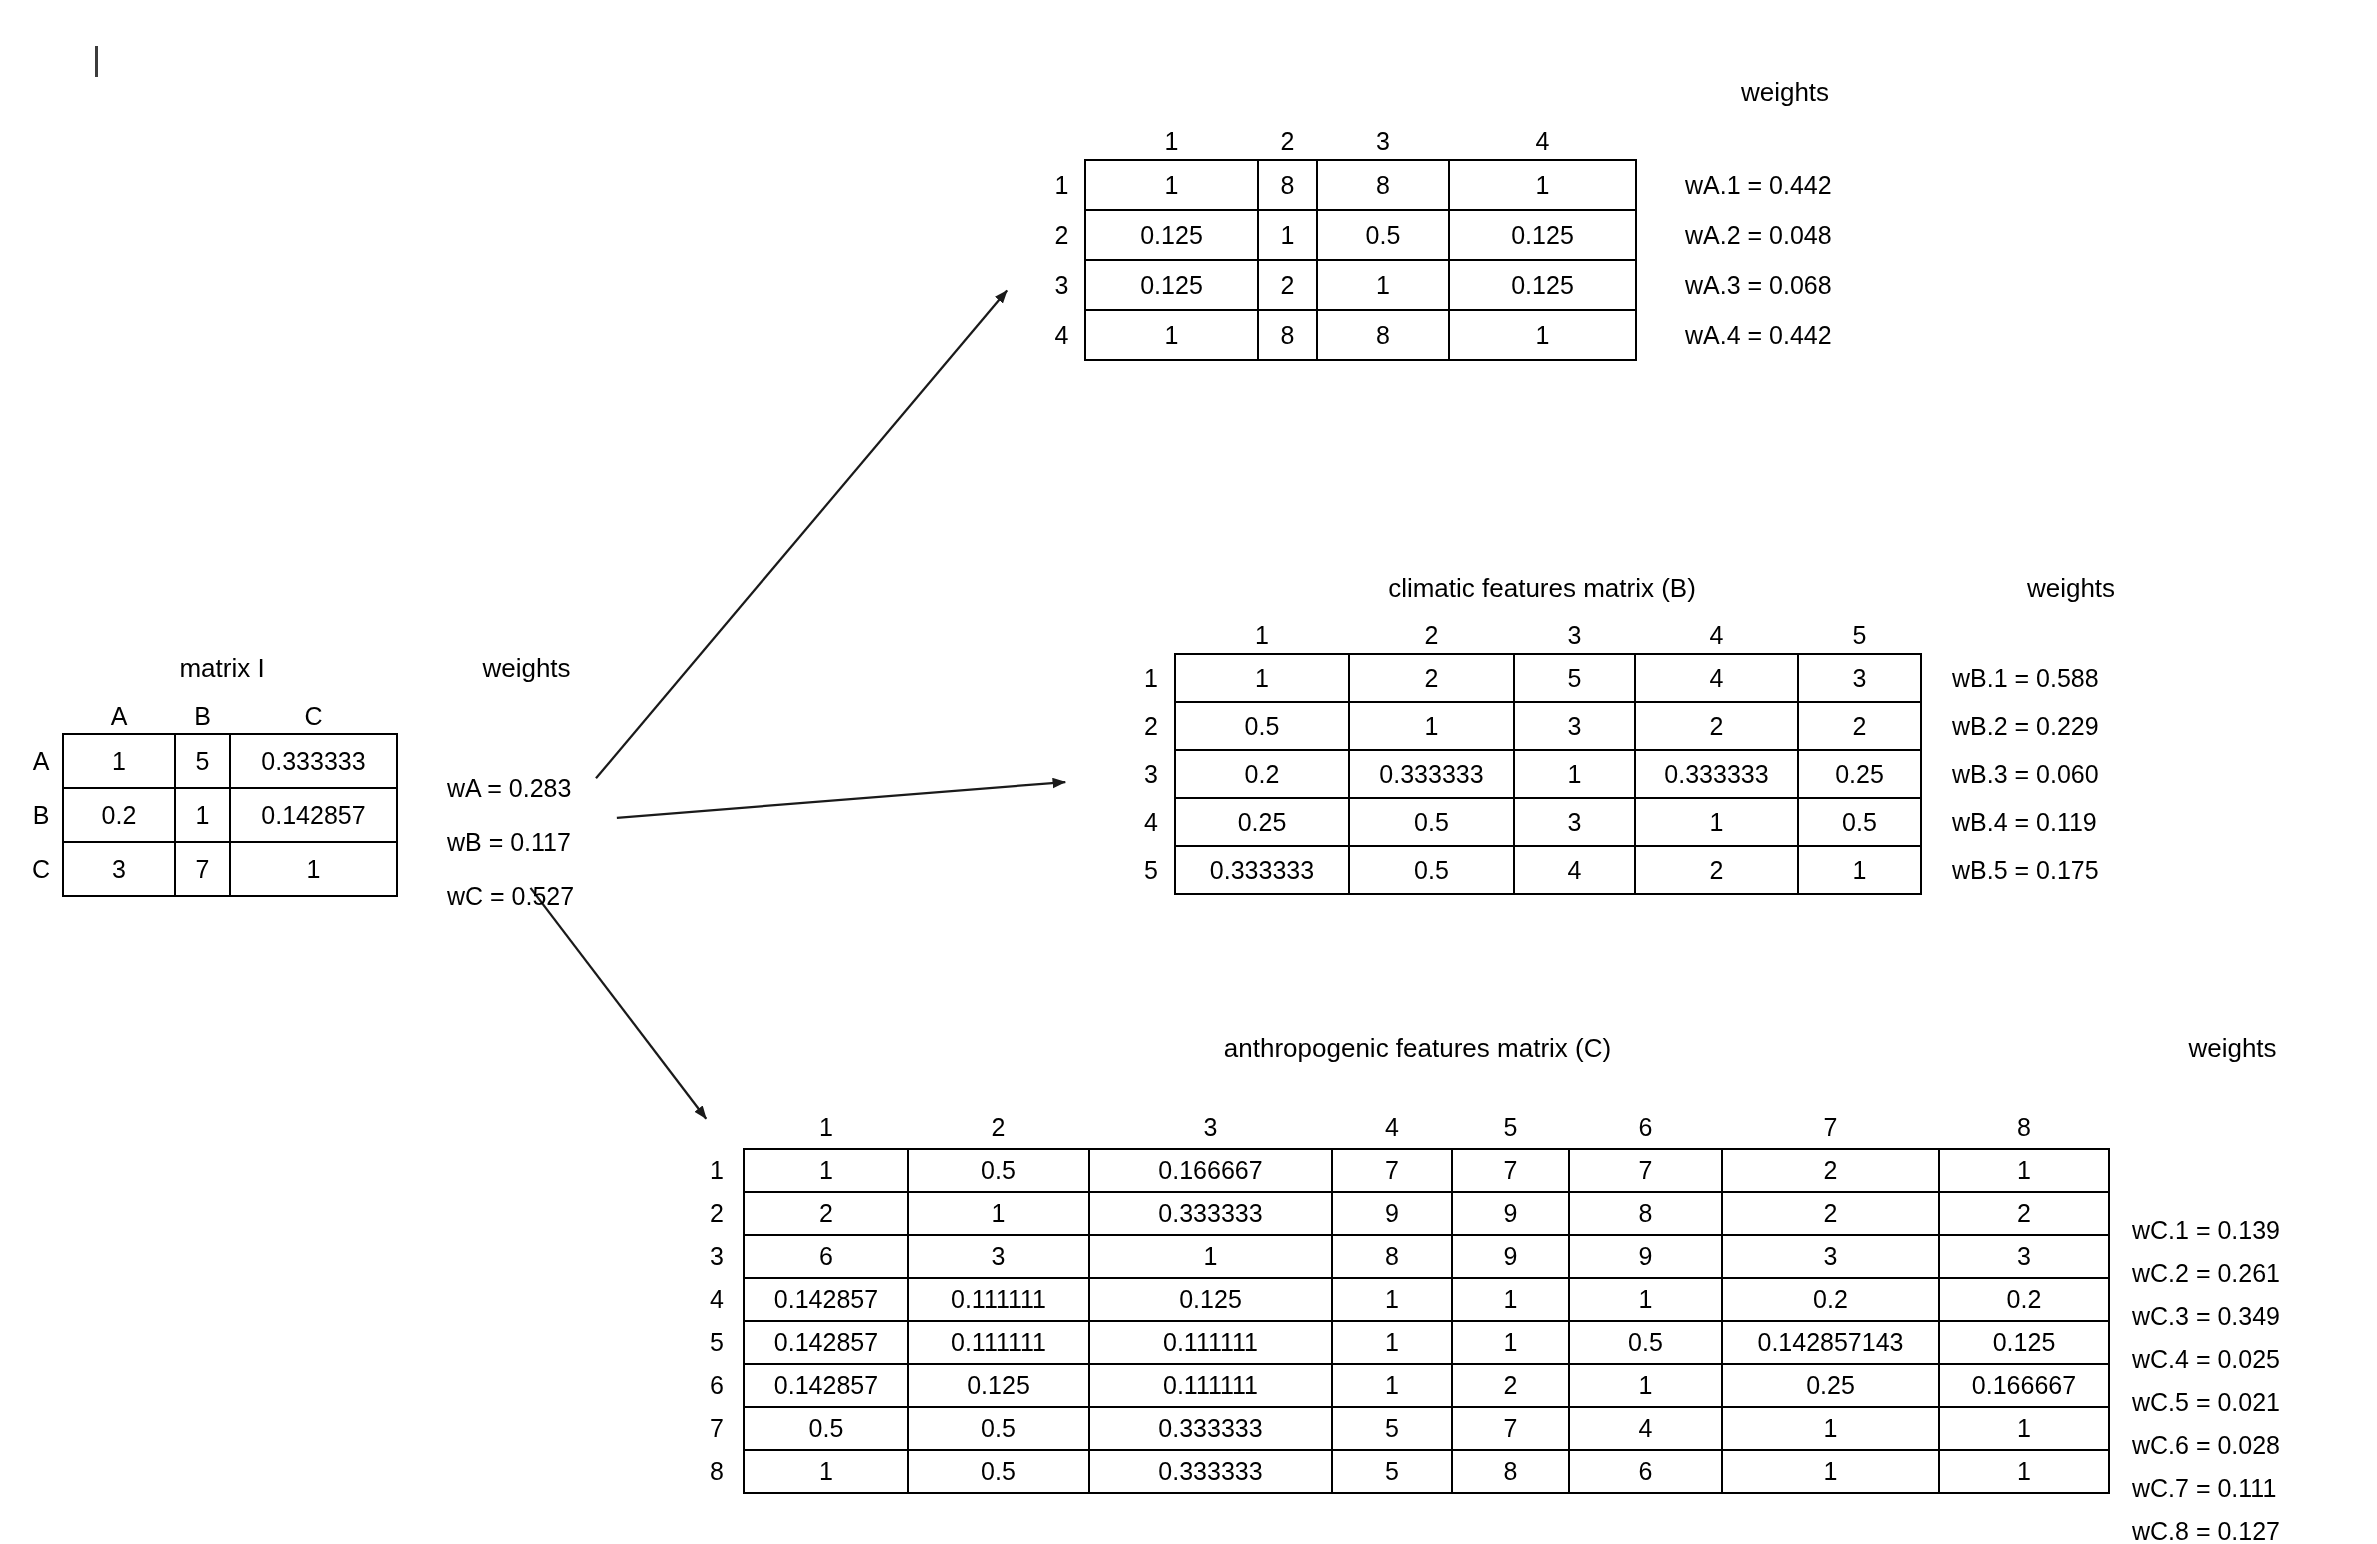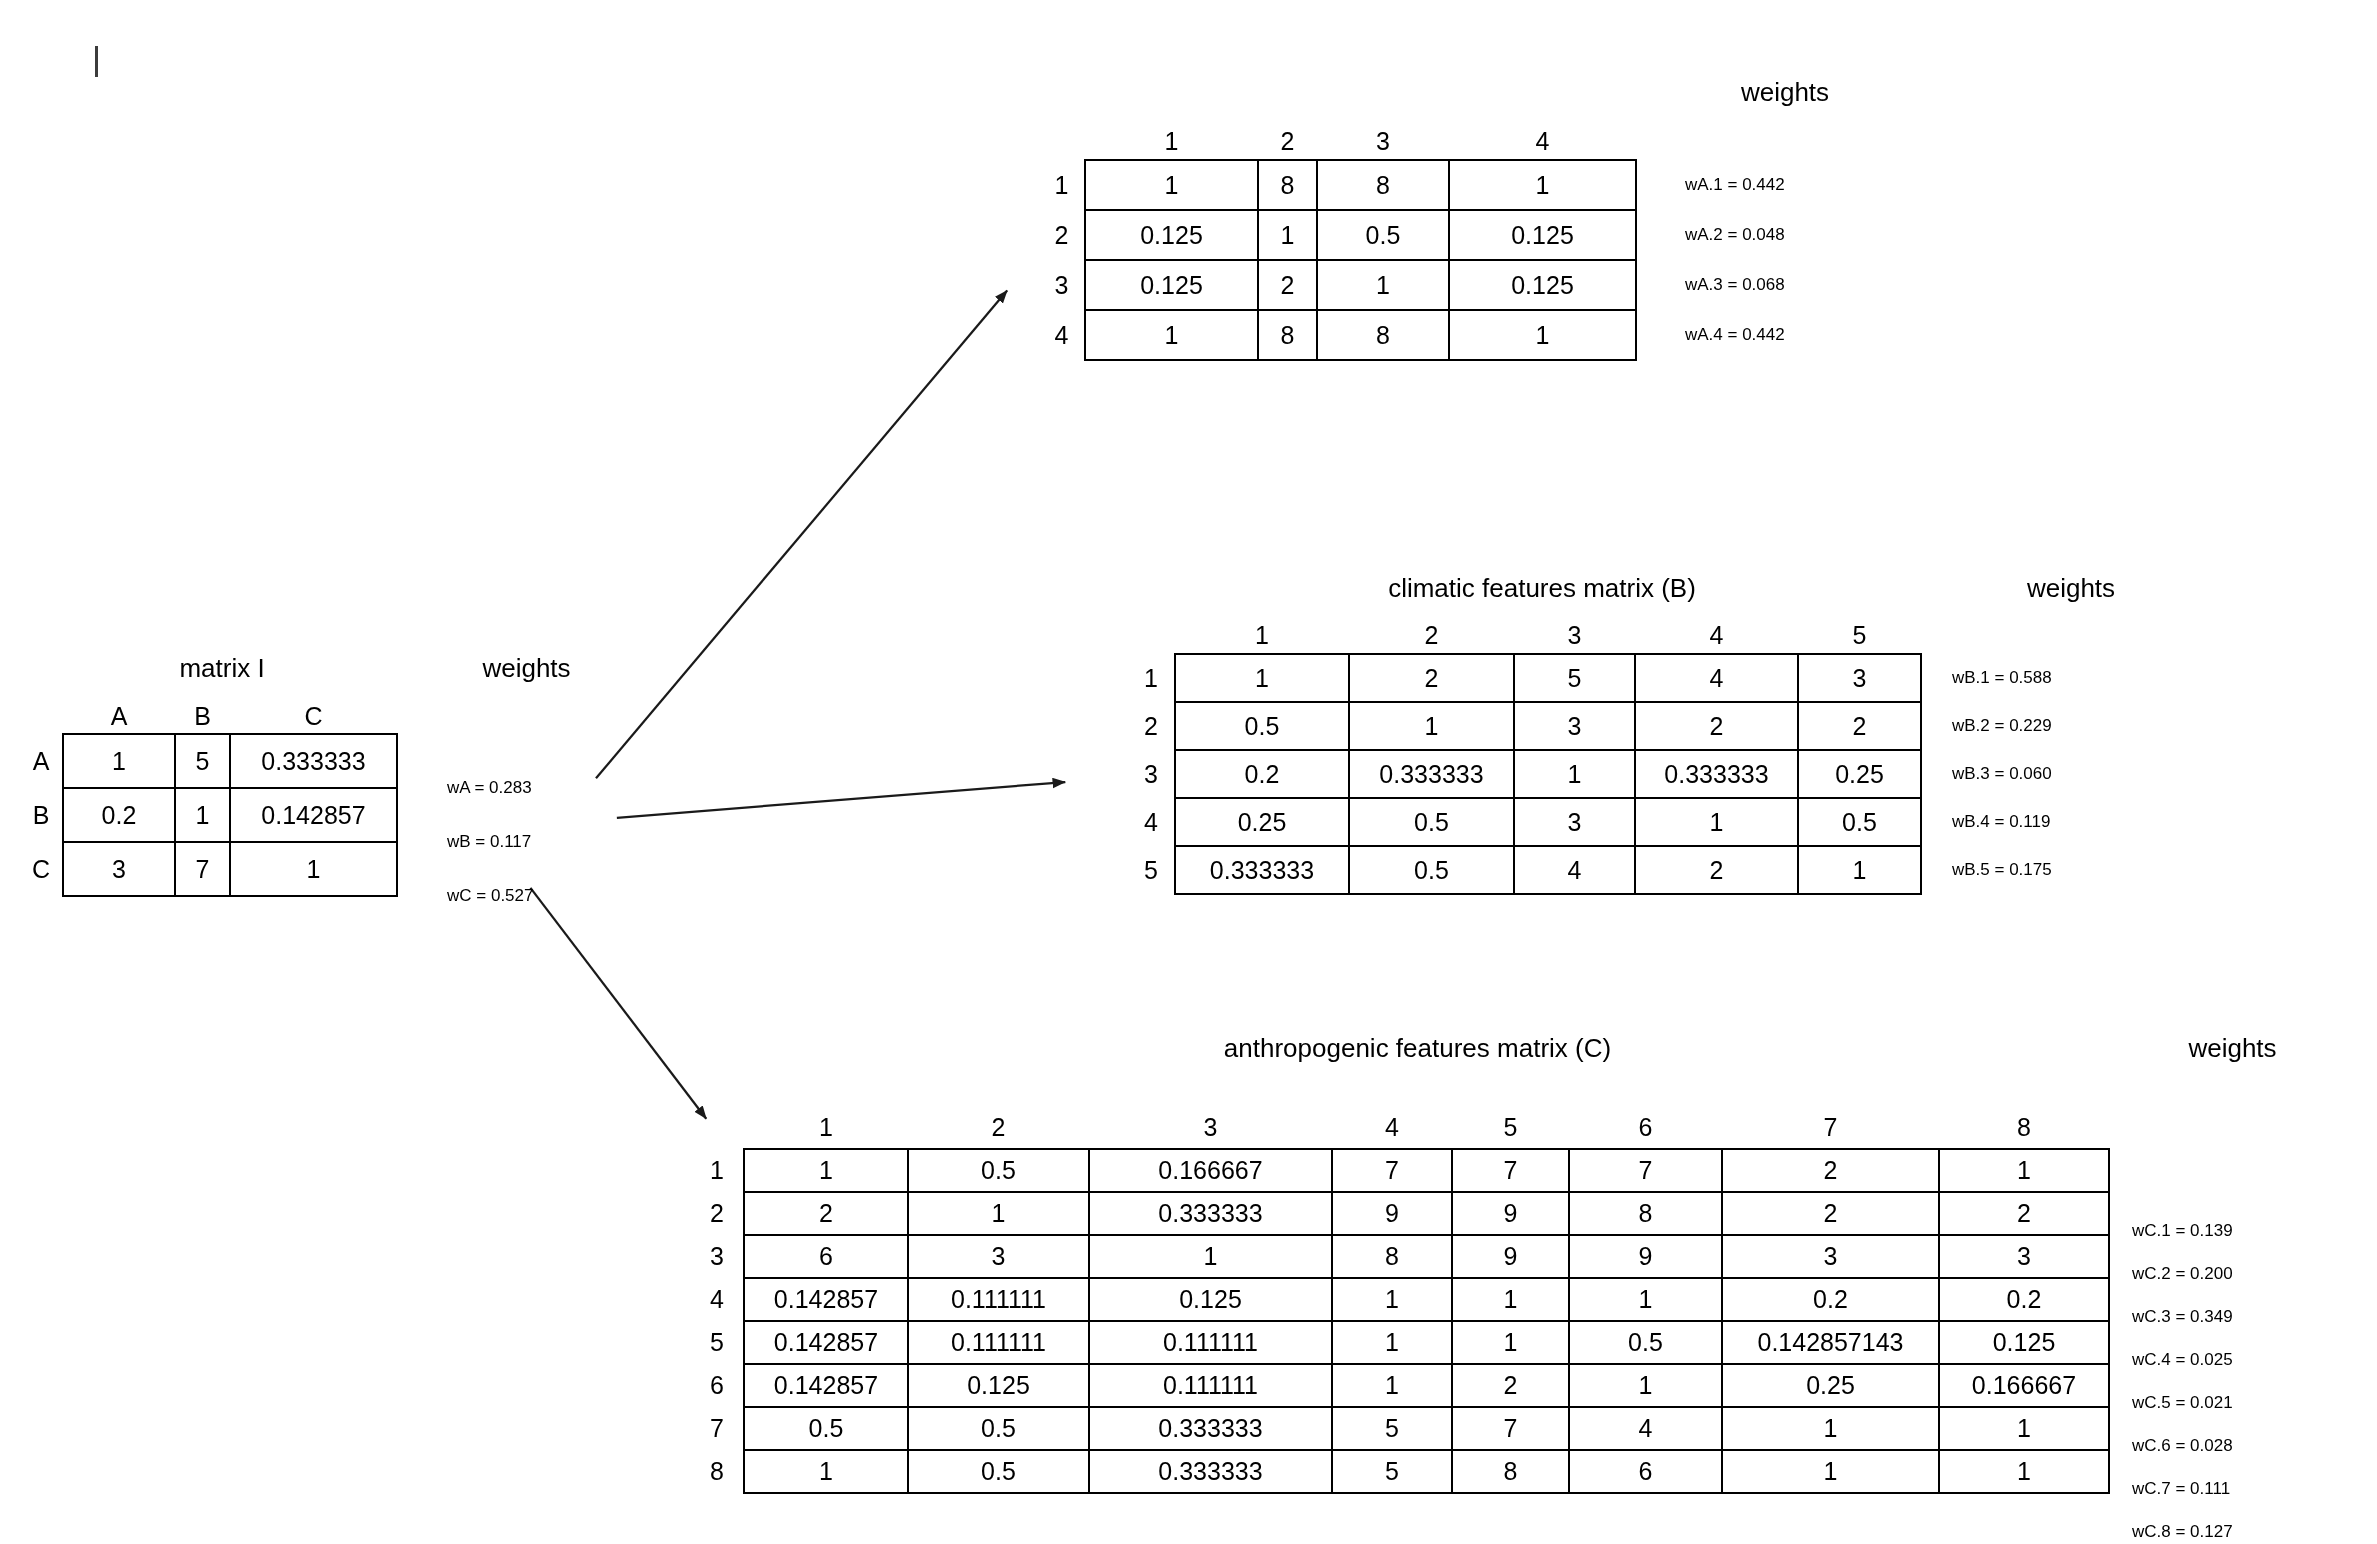--- a/index.html
+++ b/index.html
@@ -32,21 +32,21 @@
   .mb td:nth-child(3){width:163px;} .mb td:nth-child(4){width:119px;}
   .mb td:nth-child(5){width:161px;} .mb td:nth-child(6){width:121px;}
   
   .mc tr{height:43px;} .mc tr:first-child{height:42px;}
   .mc td:nth-child(1){width:52px;}  .mc td:nth-child(2){width:162px;}
   .mc td:nth-child(3){width:179px;} .mc td:nth-child(4){width:241px;}
   .mc td:nth-child(5){width:118px;} .mc td:nth-child(6){width:115px;}
   .mc td:nth-child(7){width:151px;} .mc td:nth-child(8){width:215px;}
   .mc td:nth-child(9){width:168px;}
   
-  .wcol{position:absolute;font-size:17px;}
+  .wcol{position:absolute;font-size:25px;}
   .wline{white-space:nowrap;}
   .wi .wline{height:54px;line-height:54px;}
   .wa .wline{height:50px;line-height:50px;}
   .wb .wline{height:48px;line-height:48px;}
   .wc .wline{height:43px;line-height:43px;}
   
   #arrows{position:absolute;left:0;top:0;width:2377px;height:1544px;pointer-events:none;}
 </style>
 </head>
 <body>
@@ -319,21 +319,21 @@
             <td class="dc">8</td>
             <td class="dc">6</td>
             <td class="dc">1</td>
             <td class="dc">1</td>
           </tr>
         </tbody>
       </table>
     </div>
   <div class="wcol wc" style="left:2132px;top:1209px">
       <div class="wline">wC.1 = 0.139</div>
-      <div class="wline">wC.2 = 0.200</div>
+      <div class="wline">wC.2 = 0.261</div>
       <div class="wline">wC.3 = 0.349</div>
       <div class="wline">wC.4 = 0.025</div>
       <div class="wline">wC.5 = 0.021</div>
       <div class="wline">wC.6 = 0.028</div>
       <div class="wline">wC.7 = 0.111</div>
       <div class="wline">wC.8 = 0.127</div>
     </div>
 
 </div>
 

